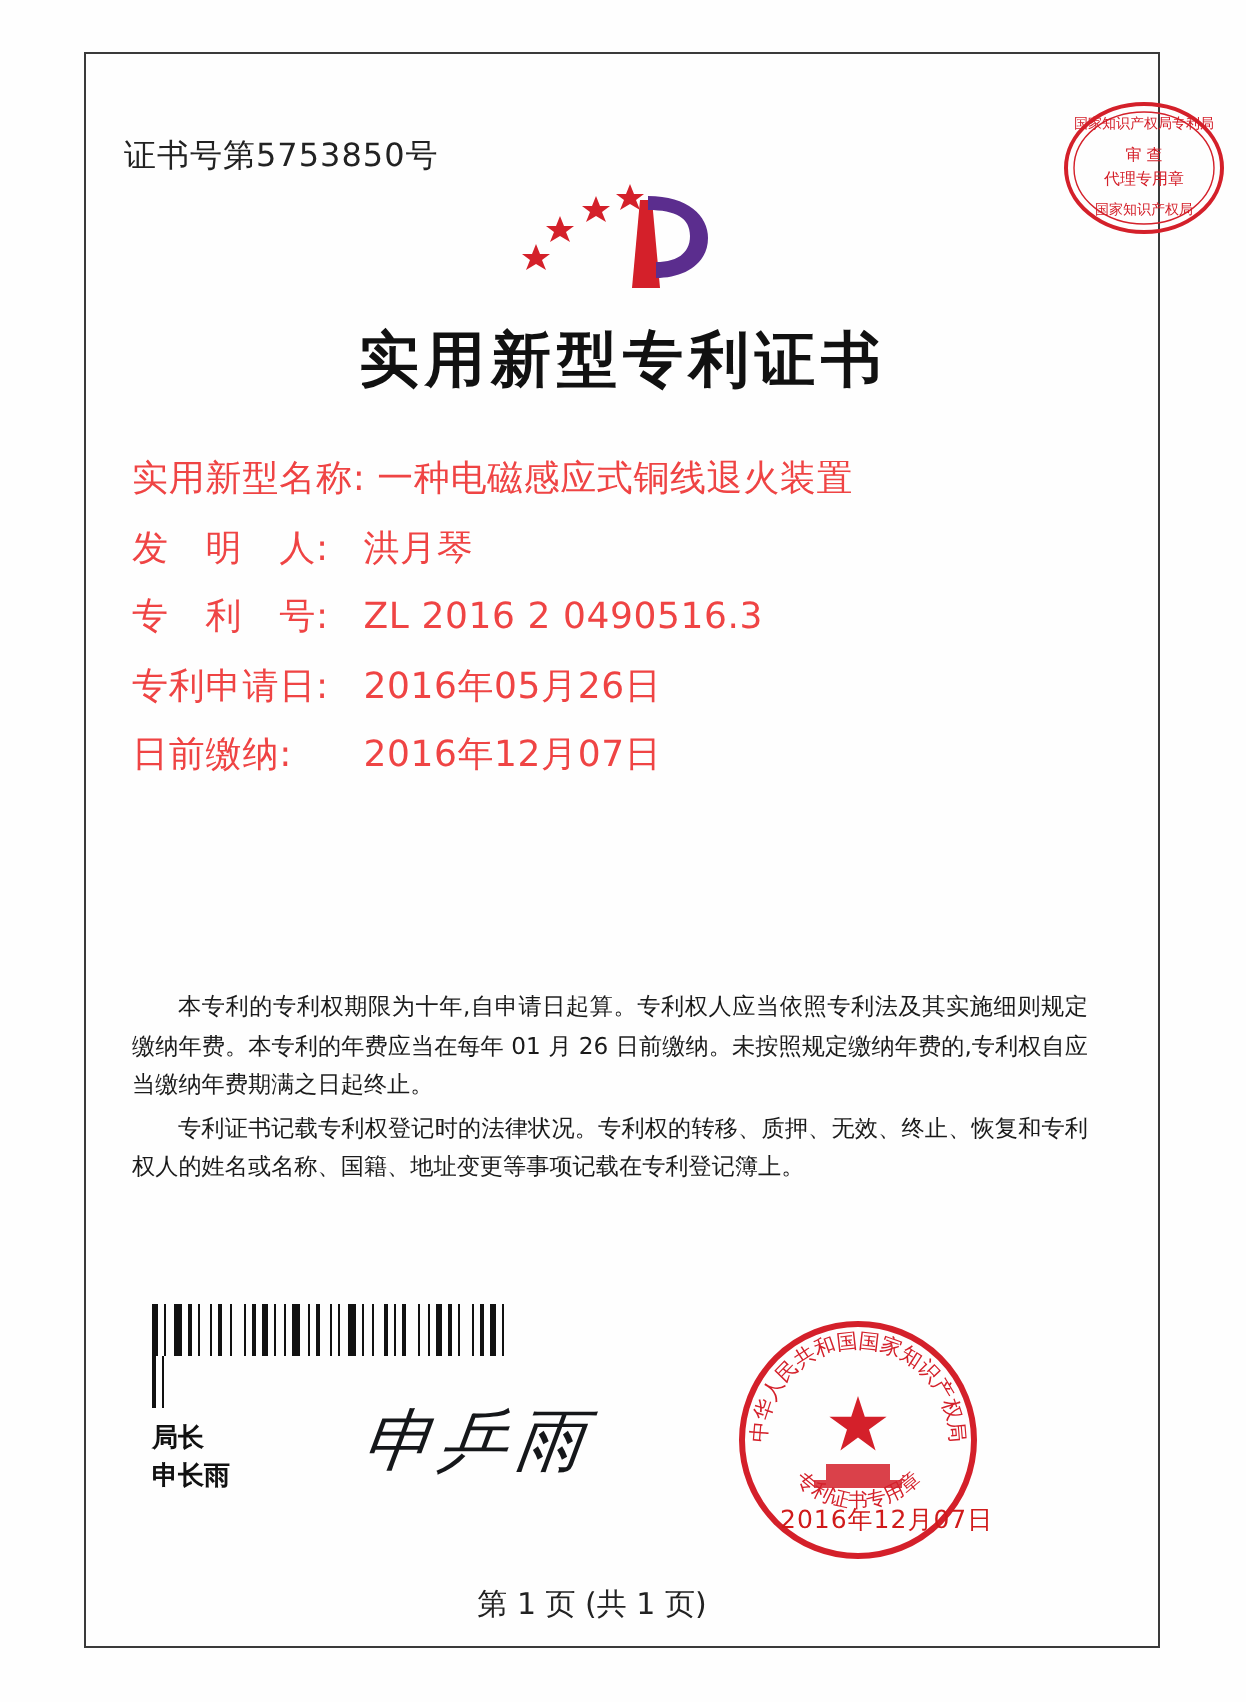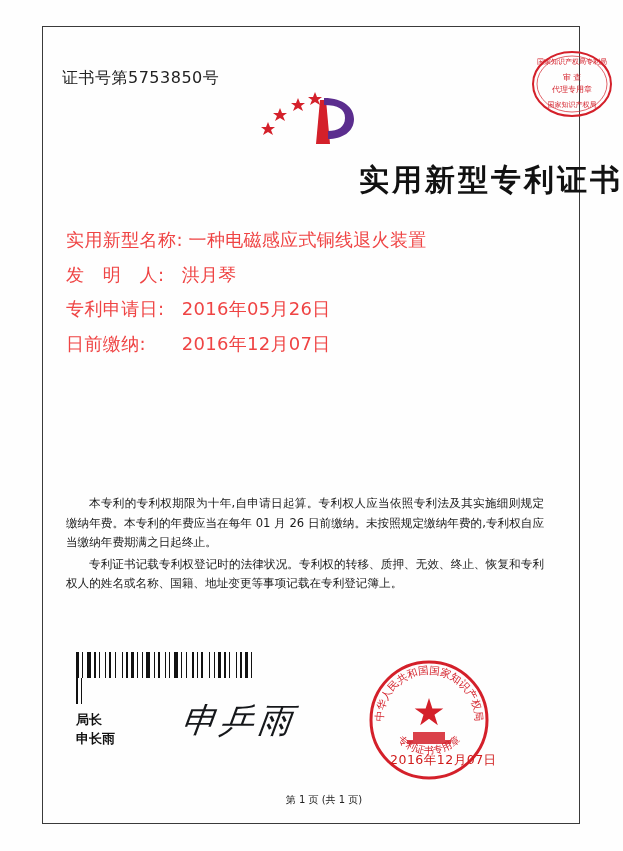--- a/index.html
+++ b/index.html
@@ -56,21 +56,21 @@
     width: 84px;
     height: 84px;
     margin-left: 31px;
   }
   
   .doc-title {
     position: absolute;
     left: 0;
     top: 160px;
     width: 623px;
-    text-align: right;
+    text-align: center;
     font-family: "DejaVu Serif", "Liberation Serif", serif;
     font-size: 30px;
     font-weight: bold;
     letter-spacing: 3px;
     color: #111;
   }
   
   .fields {
     position: absolute;
     left: 66px;
@@ -161,23 +161,22 @@
     color: #d01a1a;
     letter-spacing: 0.5px;
   }
   
   .page-footer {
     position: absolute;
     left: 0;
     top: 793px;
     width: 592px;
     text-align: center;
-    font-size: 10px;
+    font-size: 15px;
     color: #222;
-    padding-left: 28px;
   }
 </style>
 </head>
 <body>
 
 <div class="page">
   <div class="border-frame"></div>
 
   <div class="cert-no">证书号第5753850号</div>
 
@@ -208,20 +207,24 @@
   <div class="doc-title">实用新型专利证书</div>
 
   <div class="fields">
     <div class="field-row">
       <span class="field-label lbl-w4">实用新型名称:</span>
       <span class="field-value">一种电磁感应式铜线退火装置</span>
     </div>
     <div class="field-row">
       <span class="field-label lbl-w4">发　明　人:</span>
       <span class="field-value">洪月琴</span>
+    </div>
+    <div class="field-row">
+      <span class="field-label lbl-w4">专　利　号:</span>
+      <span class="field-value">ZL 2016 2 0490516.3</span>
     </div>
     <div class="field-row">
       <span class="field-label lbl-w4">专利申请日:</span>
       <span class="field-value">2016年05月26日</span>
     </div>
     <div class="field-row">
       <span class="field-label lbl-w4">日前缴纳:</span>
       <span class="field-value">2016年12月07日</span>
     </div>
   </div>

